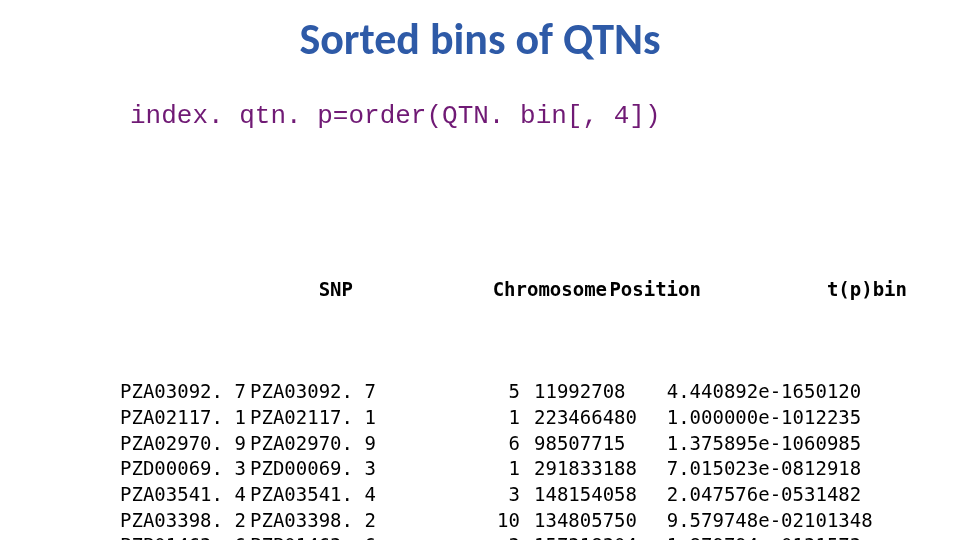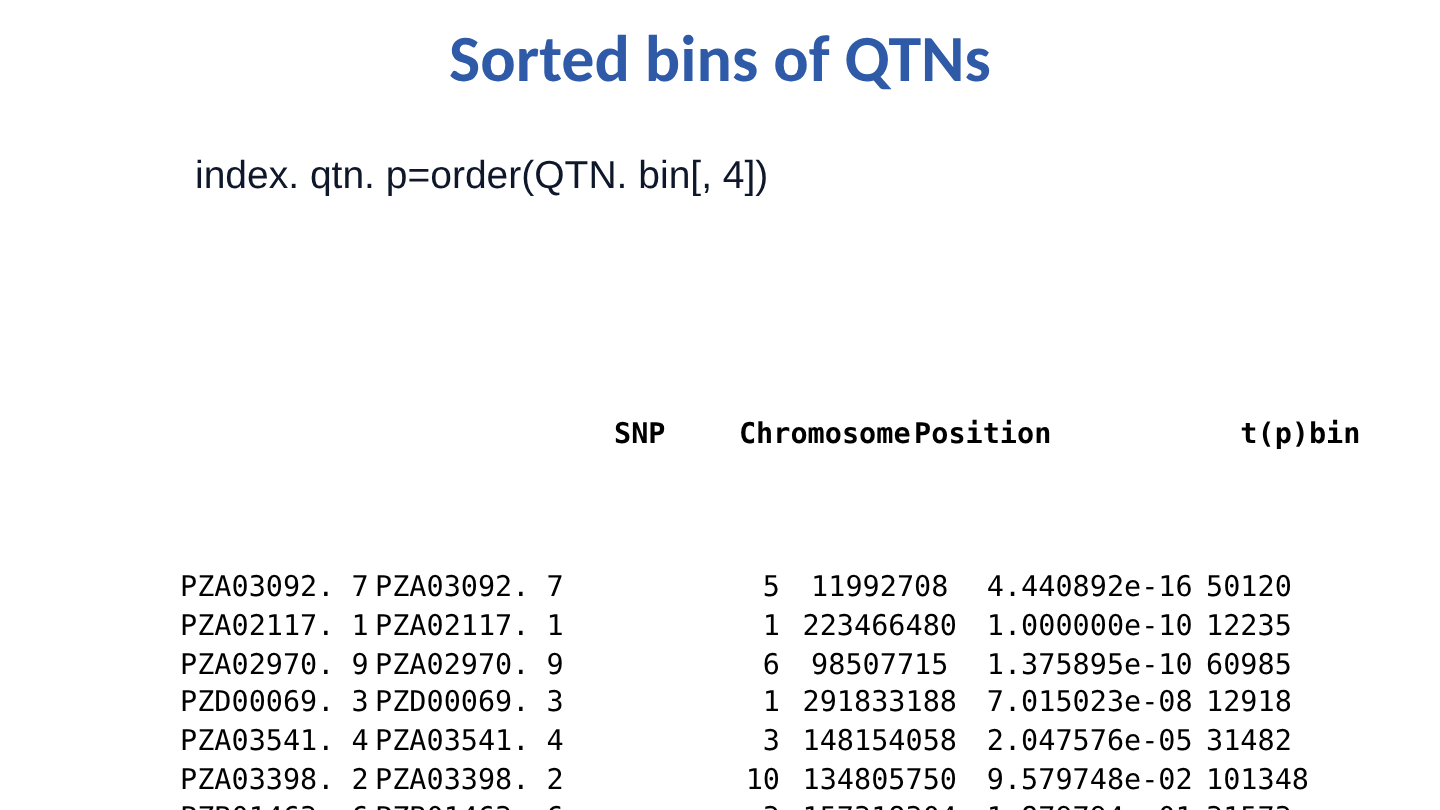--- a/index.html
+++ b/index.html
@@ -26,22 +26,22 @@
     font-size: 44px;
     font-weight: 600;
     color: #2e5aa7;
   }
   .code-block {
     position: absolute;
     top: 100px;
     left: 130px;
     font-size: 26px;
     line-height: 1.25;
-    font-family: Liberation Sans, sans-serif;
-    color: #0f172a;
+    font-family: Liberation Mono, monospace;
+    color: #701a75;
   }
   .table-wrap {
     position: absolute;
     top: 200px;
     left: 120px;
     font-family: "Consolas", "Menlo", monospace;
     font-size: 19px;
     line-height: 1.35;
     color: #000;
     white-space: pre;
@@ -49,25 +49,25 @@
   .table-wrap .hdr {
     font-weight: 600;
   }
   .table-wrap .row {
     display: block;
   }
   
   .c-rowname { display:inline-block; width: 130px; }
   .c-snp     { display:inline-block; width: 135px; }
   .c-chr     { display:inline-block; width: 110px; text-align: right; padding-right: 14px; box-sizing: border-box; margin-left: 39px;}
-  .c-pos     { display:inline-block; width: 115px; text-align: center; padding-right: 10px; box-sizing: border-box;}
-  .c-tp      { display:inline-block; width: 155px; text-align: center; }
+  .c-pos     { display:inline-block; width: 115px; text-align: left; padding-right: 10px; box-sizing: border-box;}
+  .c-tp      { display:inline-block; width: 155px; text-align: right; }
   .c-bin     { display:inline-block; width: 80px;  text-align: left; }
   .hdr .c-rowname { }
-  .hdr .c-snp   { text-align: right; padding-right: 10px; box-sizing: border-box;}
+  .hdr .c-snp   { padding-right: 10px; box-sizing: border-box;}
   .hdr .c-chr   { text-align: right; }
   .hdr .c-pos   { text-align: center; }
   .hdr .c-tp    { text-align: right; }
   .hdr .c-bin   { text-align: left; }
 </style>
 </head>
 <body>
 
 <div class="slide">
 

